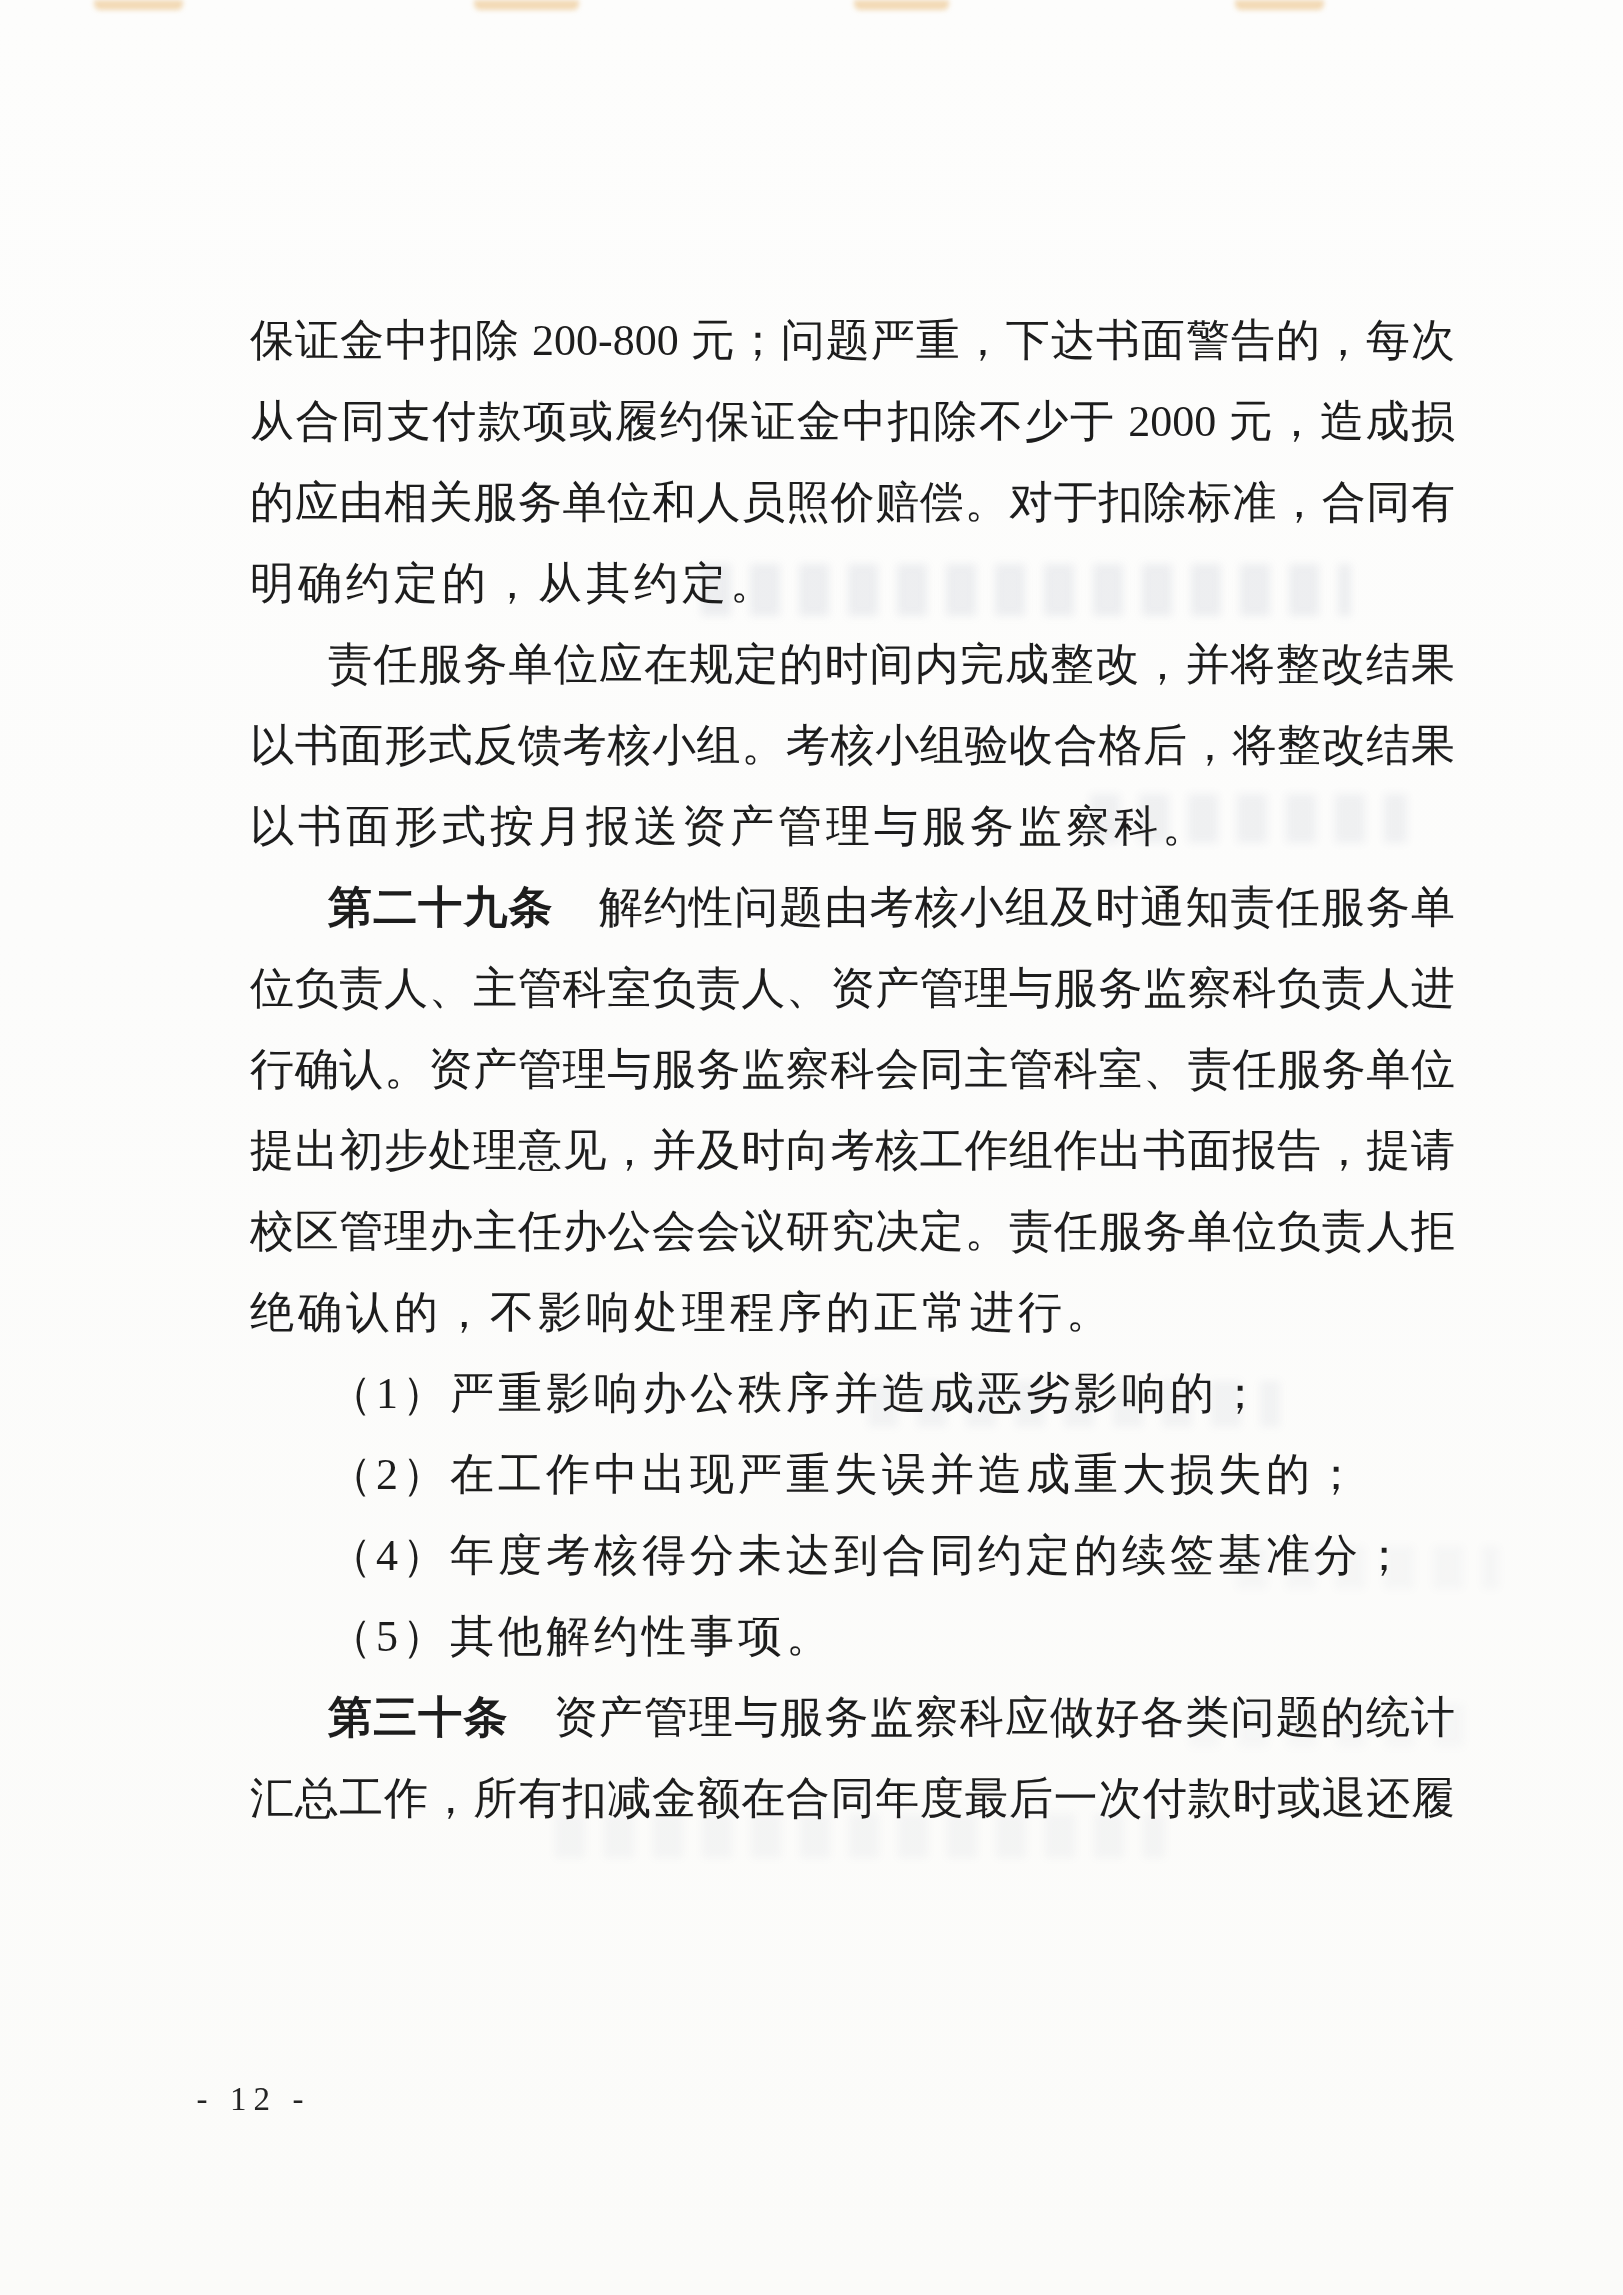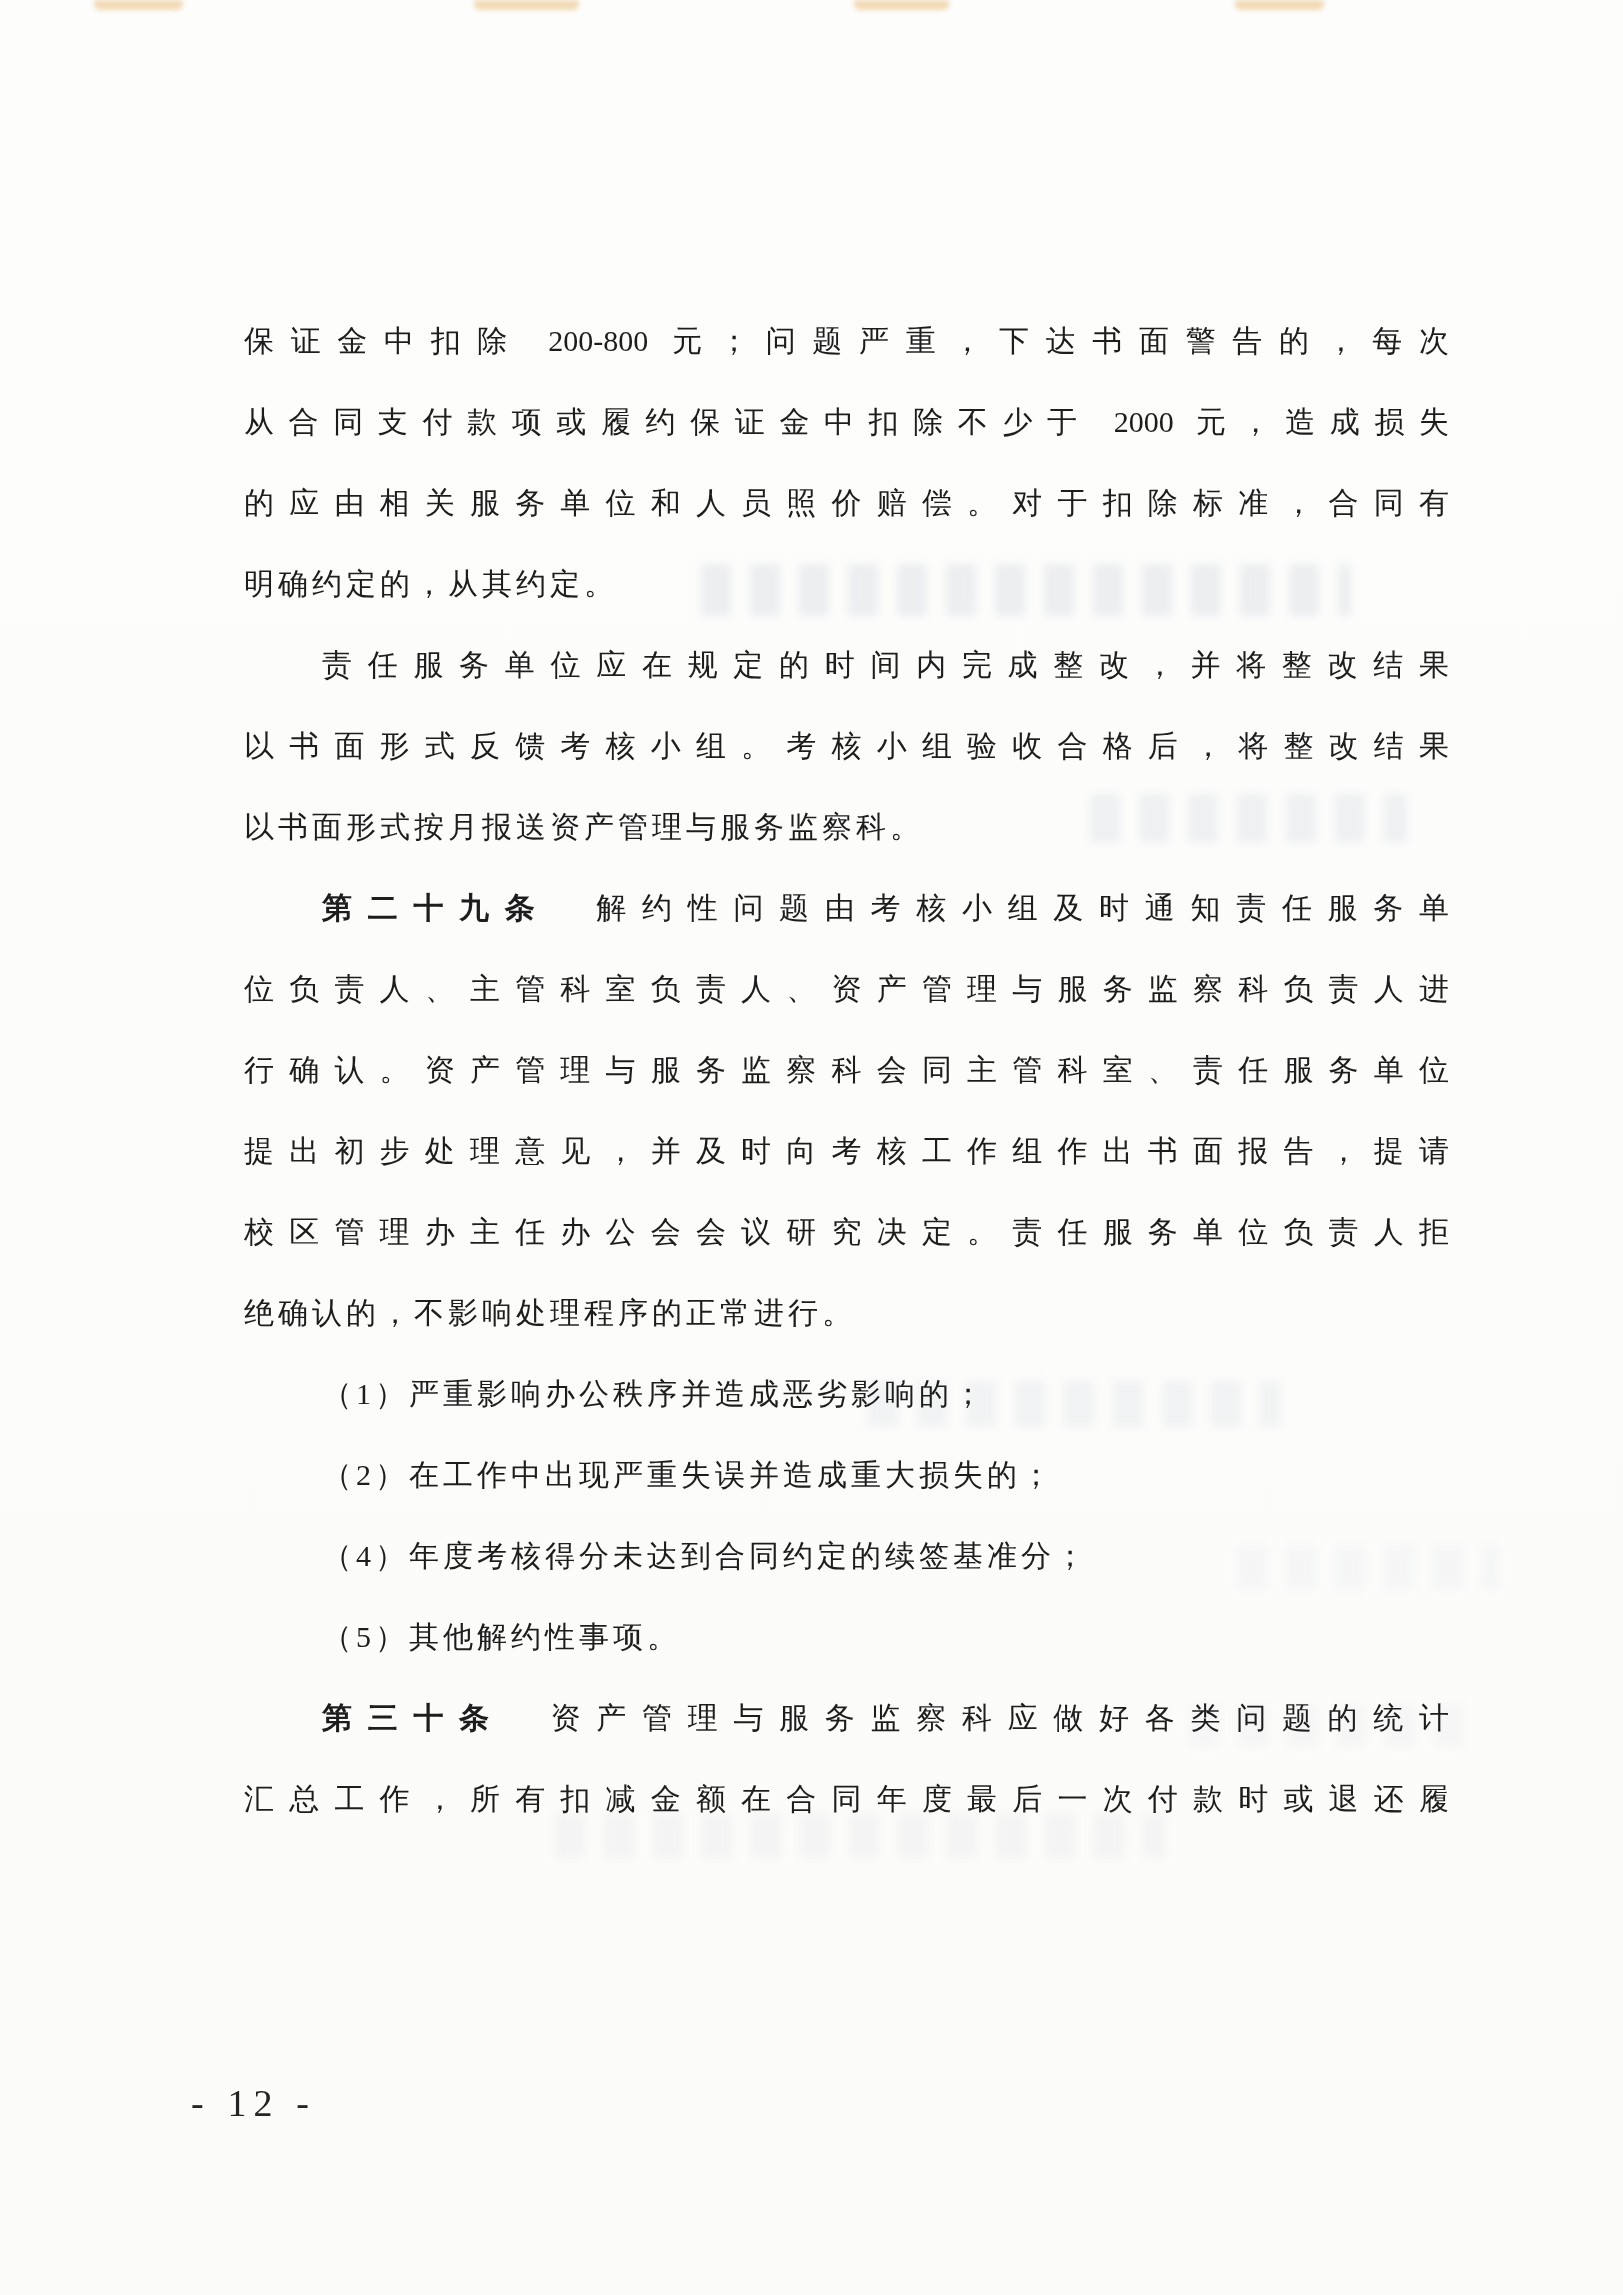--- a/index.html
+++ b/index.html
@@ -10,23 +10,23 @@
     overflow:hidden;
     font-family:"Liberation Serif","DejaVu Serif",serif;
   }
   .page{
     position:absolute;inset:0;
     background:linear-gradient(180deg,#fdfdfc 0%,#fcfcfb 40%,#fbfbf9 100%);
   }
   
   .text-body{
     position:absolute;
-    left:244px;top:300px;width:1205px;
+    left:250px;top:300px;width:1205px;
     color:#1d1d1d;
-    font-size:30px;
+    font-size:44px;
   }
   .line{
     box-sizing:border-box;
     width:100%;
     height:81px;
     line-height:81px;
     white-space:nowrap;
     letter-spacing:4px;
     text-rendering:optimizeLegibility;
   }
@@ -38,21 +38,21 @@
     text-justify:inter-character;
     overflow:hidden;
   }
   .line.ind{ padding-left:78px; }
   .bold{ font-weight:bold; }
   
   .page-num{
     position:absolute;
     left:178px;top:2081px;width:151px;
     text-align:center;
-    font-size:38px;
+    font-size:33px;
     letter-spacing:7.1px;
     color:#242424;
   }
   
   .smudge{
     position:absolute;top:0;height:10.3px;
     background:rgba(233,188,122,.55);
     filter:blur(2.4px);
     border-radius:0 0 6.3px 6.3px;
     pointer-events:none;

